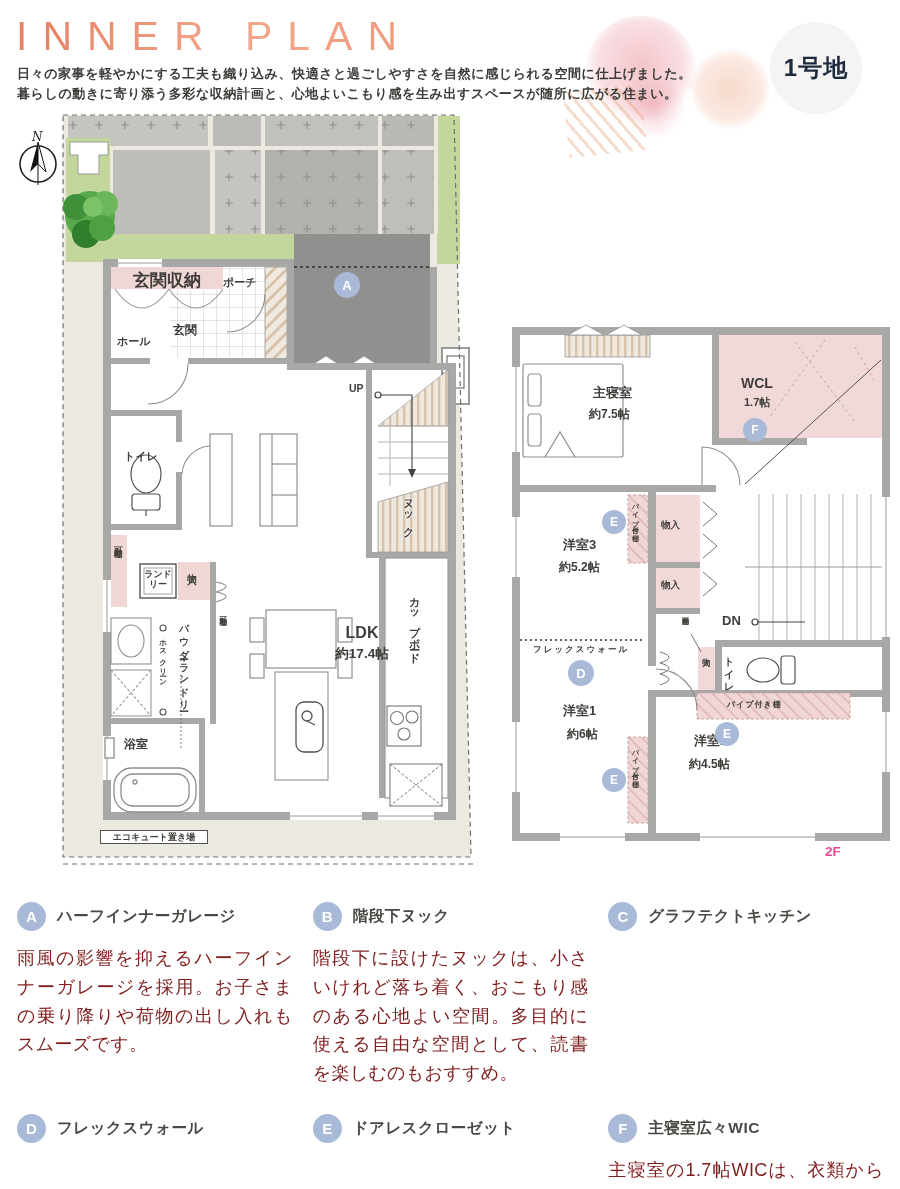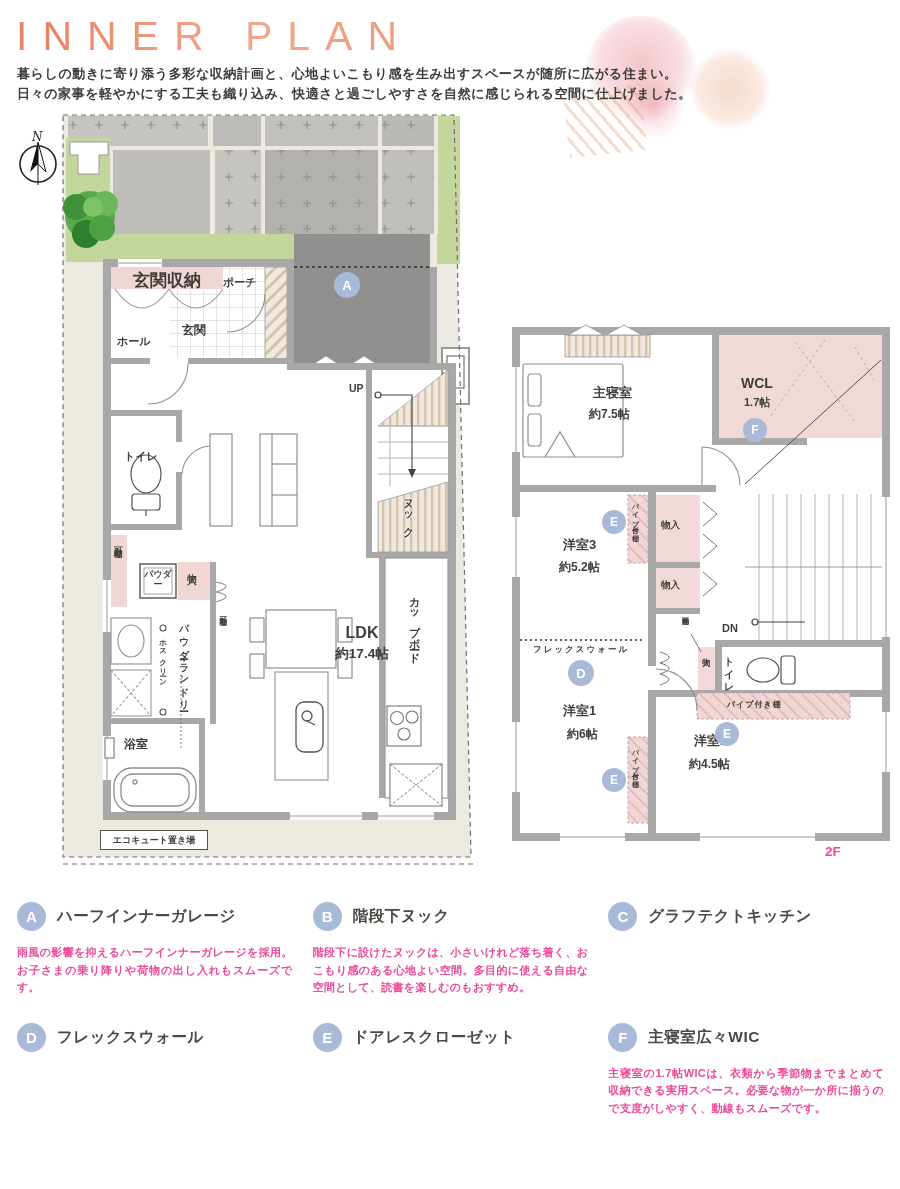--- a/index.html
+++ b/index.html
@@ -41,41 +41,42 @@
   .boxed { border:1.2px solid #55534F; background:#fff; display:flex; align-items:center; justify-content:center; }
   .halo { text-shadow:0 0 2px #fff,0 0 2px #fff,0 0 2px #fff; }
 
   
   .features { position:absolute; left:0; top:902px; width:900px; padding:0 16px 0 17px;
     display:grid; grid-template-columns:repeat(3,1fr); column-gap:20px; row-gap:26px; }
   .feature-header { display:flex; align-items:center; gap:11px; margin-bottom:13px; }
   .feature-badge { width:29px; height:29px; border-radius:50%; background:#A9BAD9; color:#fff;
     font-weight:700; font-size:15px; display:flex; align-items:center; justify-content:center; flex:0 0 29px; }
   .feature-title { font-size:15.5px; font-weight:700; color:#4A4843; letter-spacing:0.5px;text-align:right; }
-  .feature-body { font-size:11px; color:#ec4899; line-height:1.6; letter-spacing:0.3px;
-    font-weight:700; text-align:justify; }
+  .feature-body { font-size:18px; color:#7f1d1d; line-height:1.6; letter-spacing:0.3px;
+    font-weight:400; text-align:justify; }
 </style>
 </head>
 <body>
 
 <div id="page">
 
   <div class="wc-blob" style="left:586px;top:16px;width:110px;height:108px;
        background:radial-gradient(circle at 50% 45%, rgba(232,139,152,0.50), rgba(232,139,152,0.28) 52%, rgba(232,139,152,0) 71%);"></div>
   <div class="wc-blob" style="left:690px;top:48px;width:80px;height:82px;
        background:radial-gradient(circle at 50% 50%, rgba(240,186,160,0.55), rgba(240,186,160,0.30) 55%, rgba(240,186,160,0) 72%);"></div>
   <div class="wc-blob" style="left:618px;top:74px;width:70px;height:64px;
        background:radial-gradient(circle at 50% 50%, rgba(228,120,140,0.38), rgba(228,120,140,0) 70%);"></div>
   <div class="wc-stripes"></div>
 
   <h1 class="main-title">INNER PLAN</h1>
   <div class="header-desc">
+    <div>日々の家事を軽やかにする工夫も織り込み、快適さと過ごしやすさを自然に感じられる空間に仕上げました。</div>
     <div>暮らしの動きに寄り添う多彩な収納計画と、心地よいこもり感を生み出すスペースが随所に広がる住まい。</div>
-    <div>日々の家事を軽やかにする工夫も織り込み、快適さと過ごしやすさを自然に感じられる空間に仕上げました。</div>
   </div>
+  <div class="lot-badge">1号地</div>
 
   <div class="compass">
     <div class="n">N</div>
     <svg width="52" height="60" viewBox="0 0 52 60">
       <circle cx="26" cy="34" r="18" fill="none" stroke="#222" stroke-width="1.6"></circle>
       <polygon points="26,12 18,42 26,34" fill="#111"></polygon>
       <polygon points="26,12 34,42 26,34" fill="#fff" stroke="#111" stroke-width="1"></polygon>
       <line x1="26" y1="34" x2="26" y2="55" stroke="#111" stroke-width="1"></line>
     </svg>
   </div>
@@ -291,36 +292,36 @@
         <circle cx="75" cy="670" r="2"></circle>
         <rect x="45" y="626" width="9" height="20"></rect>
       </g>
 
       <polygon points="3,3 394,3 411,745 3,745" fill="none" stroke="#6F6E6B" stroke-width="1.2" stroke-dasharray="5 4"></polygon>
       <line x1="3" y1="752" x2="414" y2="752" stroke="#6F6E6B" stroke-width="1.2" stroke-dasharray="5 4"></line>
     </svg>
 
     <div class="plan-label c" style="left:56px;top:159px;width:102px;font-size:17px">玄関収納</div>
     <div class="plan-label" style="left:163px;top:164px;font-size:11px">ポーチ</div>
-    <div class="plan-label" style="left:122px;top:212px;font-size:12px">玄関</div>
+    <div class="plan-label" style="left:113px;top:212px;font-size:12px">玄関</div>
     <div class="plan-label" style="left:57px;top:223px;font-size:11px">ホール</div>
     <div class="plan-label" style="left:64px;top:338px;font-size:11px">トイレ</div>
     <div class="plan-label v" style="left:53px;top:428px;height:64px;font-size:8.5px">可動棚</div>
-    <div class="plan-label c" style="left:82px;top:457px;width:32px;font-size:9px;white-space:normal">パウダー</div>
+    <div class="plan-label c" style="left:82px;top:457px;width:32px;font-size:9px;white-space:normal">ランドリー</div>
     <div class="plan-label v" style="left:126px;top:454px;height:32px;font-size:9.5px">物入</div>
     <div class="plan-label v" style="left:158px;top:498px;height:42px;font-size:7.5px">可動棚</div>
     <div class="plan-label v" style="left:118px;top:505px;height:128px;font-size:10px">パウダー・ランドリー</div>
     <div class="plan-label v" style="left:98px;top:522px;height:76px;font-size:7.5px">ホスクリーン</div>
     <div class="plan-label" style="left:64px;top:626px;font-size:12px">浴室</div>
     <div class="plan-label c" style="left:260px;top:512px;width:84px;font-size:16px">LDK</div>
     <div class="plan-label c" style="left:252px;top:534px;width:100px;font-size:13.5px">約17.4帖</div>
     <div class="plan-label" style="left:289px;top:270px;font-size:10.5px">UP</div>
     <div class="plan-label v halo" style="left:342px;top:380px;height:58px;font-size:11px">ヌック</div>
     <div class="plan-label v" style="left:348px;top:478px;height:186px;font-size:11px">カップボード</div>
-    <div class="plan-label boxed" style="left:40px;top:718px;width:108px;height:20px;font-size:9px">エコキュート置き場</div>
+    <div class="plan-label boxed" style="left:40px;top:718px;width:108px;height:14px;font-size:9px">エコキュート置き場</div>
     <div class="badge" style="left:274px;top:160px;width:26px;height:26px;font-size:13px">A</div>
   </div>
 
   <div class="plan" style="left:505px;top:322px;width:395px;height:548px;">
     <svg width="395" height="548" viewBox="0 0 395 548">
 
       <rect x="15" y="13" width="362" height="498" fill="#fff"></rect>
 
       <g fill="#A8A8A6">
         <rect x="7" y="5" width="378" height="8"></rect>
@@ -438,21 +439,21 @@
     <div class="plan-label" style="left:62px;top:406px;font-size:12px">約6帖</div>
     <div class="badge" style="left:97px;top:446px;width:24px;height:24px;font-size:12px">E</div>
     <div class="plan-label v" style="left:126px;top:422px;height:74px;font-size:7px;letter-spacing:0">パイプ付き棚</div>
     <div class="plan-label" style="left:189px;top:412px;font-size:13px">洋室2</div>
     <div class="plan-label" style="left:184px;top:436px;font-size:12px">約4.5帖</div>
     <div class="plan-label" style="left:222px;top:378px;font-size:8px;letter-spacing:1px">パイプ付き棚</div>
     <div class="badge" style="left:210px;top:400px;width:24px;height:24px;font-size:12px">E</div>
     <div class="plan-label v" style="left:176px;top:290px;height:40px;font-size:7px;letter-spacing:0">可動棚</div>
     <div class="plan-label v" style="left:196px;top:330px;height:36px;font-size:8px;letter-spacing:0">物入</div>
     <div class="plan-label v" style="left:218px;top:328px;height:46px;font-size:10px">トイレ</div>
-    <div class="plan-label" style="left:217px;top:300px;font-size:11px">DN</div>
+    <div class="plan-label" style="left:217px;top:292px;font-size:13px">DN</div>
     <div class="plan-label" style="left:320px;top:522px;font-size:13.5px;color:#ec4899">2F</div>
   </div>
 
   <div class="features">
     <div class="feature">
       <div class="feature-header">
         <div class="feature-badge">A</div>
         <div class="feature-title">ハーフインナーガレージ</div>
       </div>
       <div class="feature-body">雨風の影響を抑えるハーフインナーガレージを採用。お子さまの乗り降りや荷物の出し入れもスムーズです。</div>

